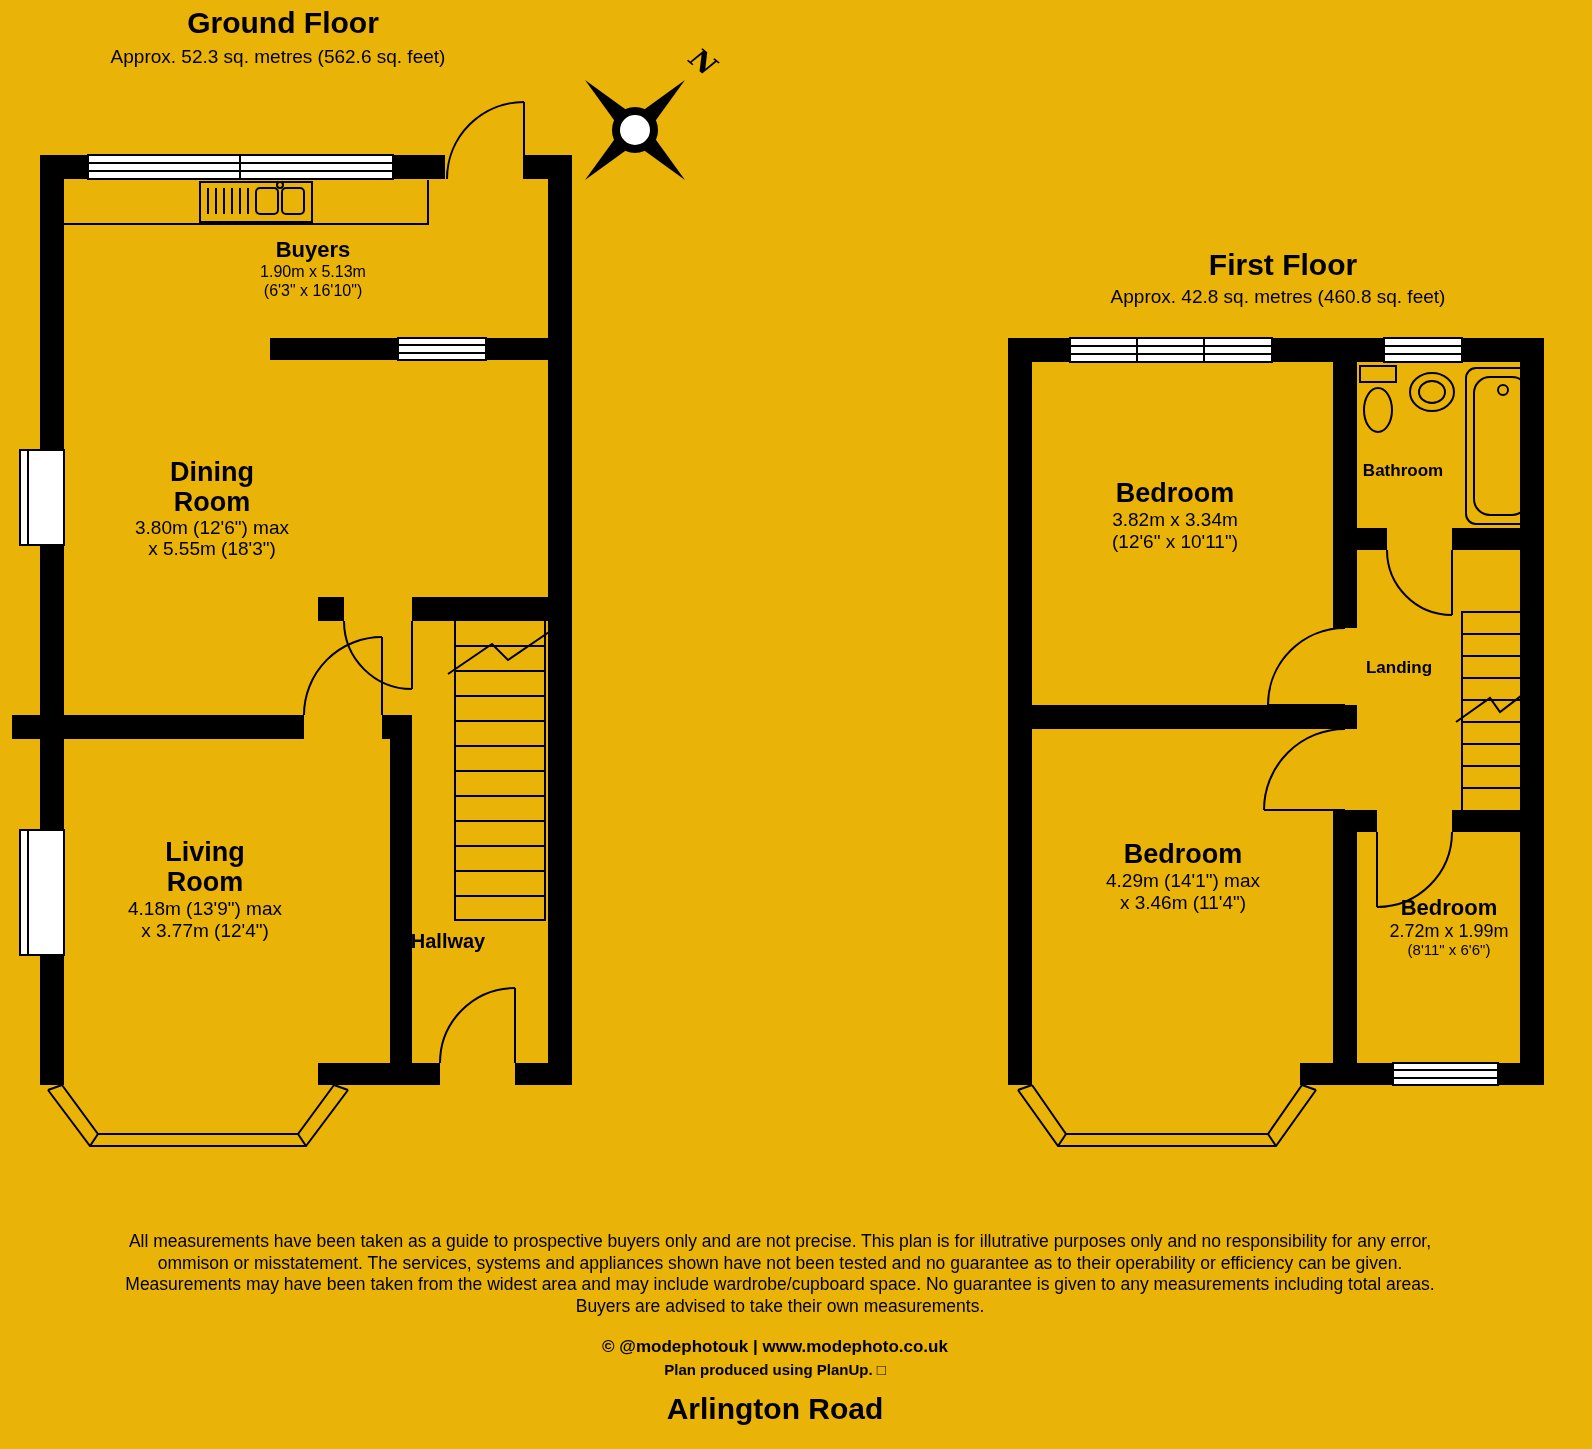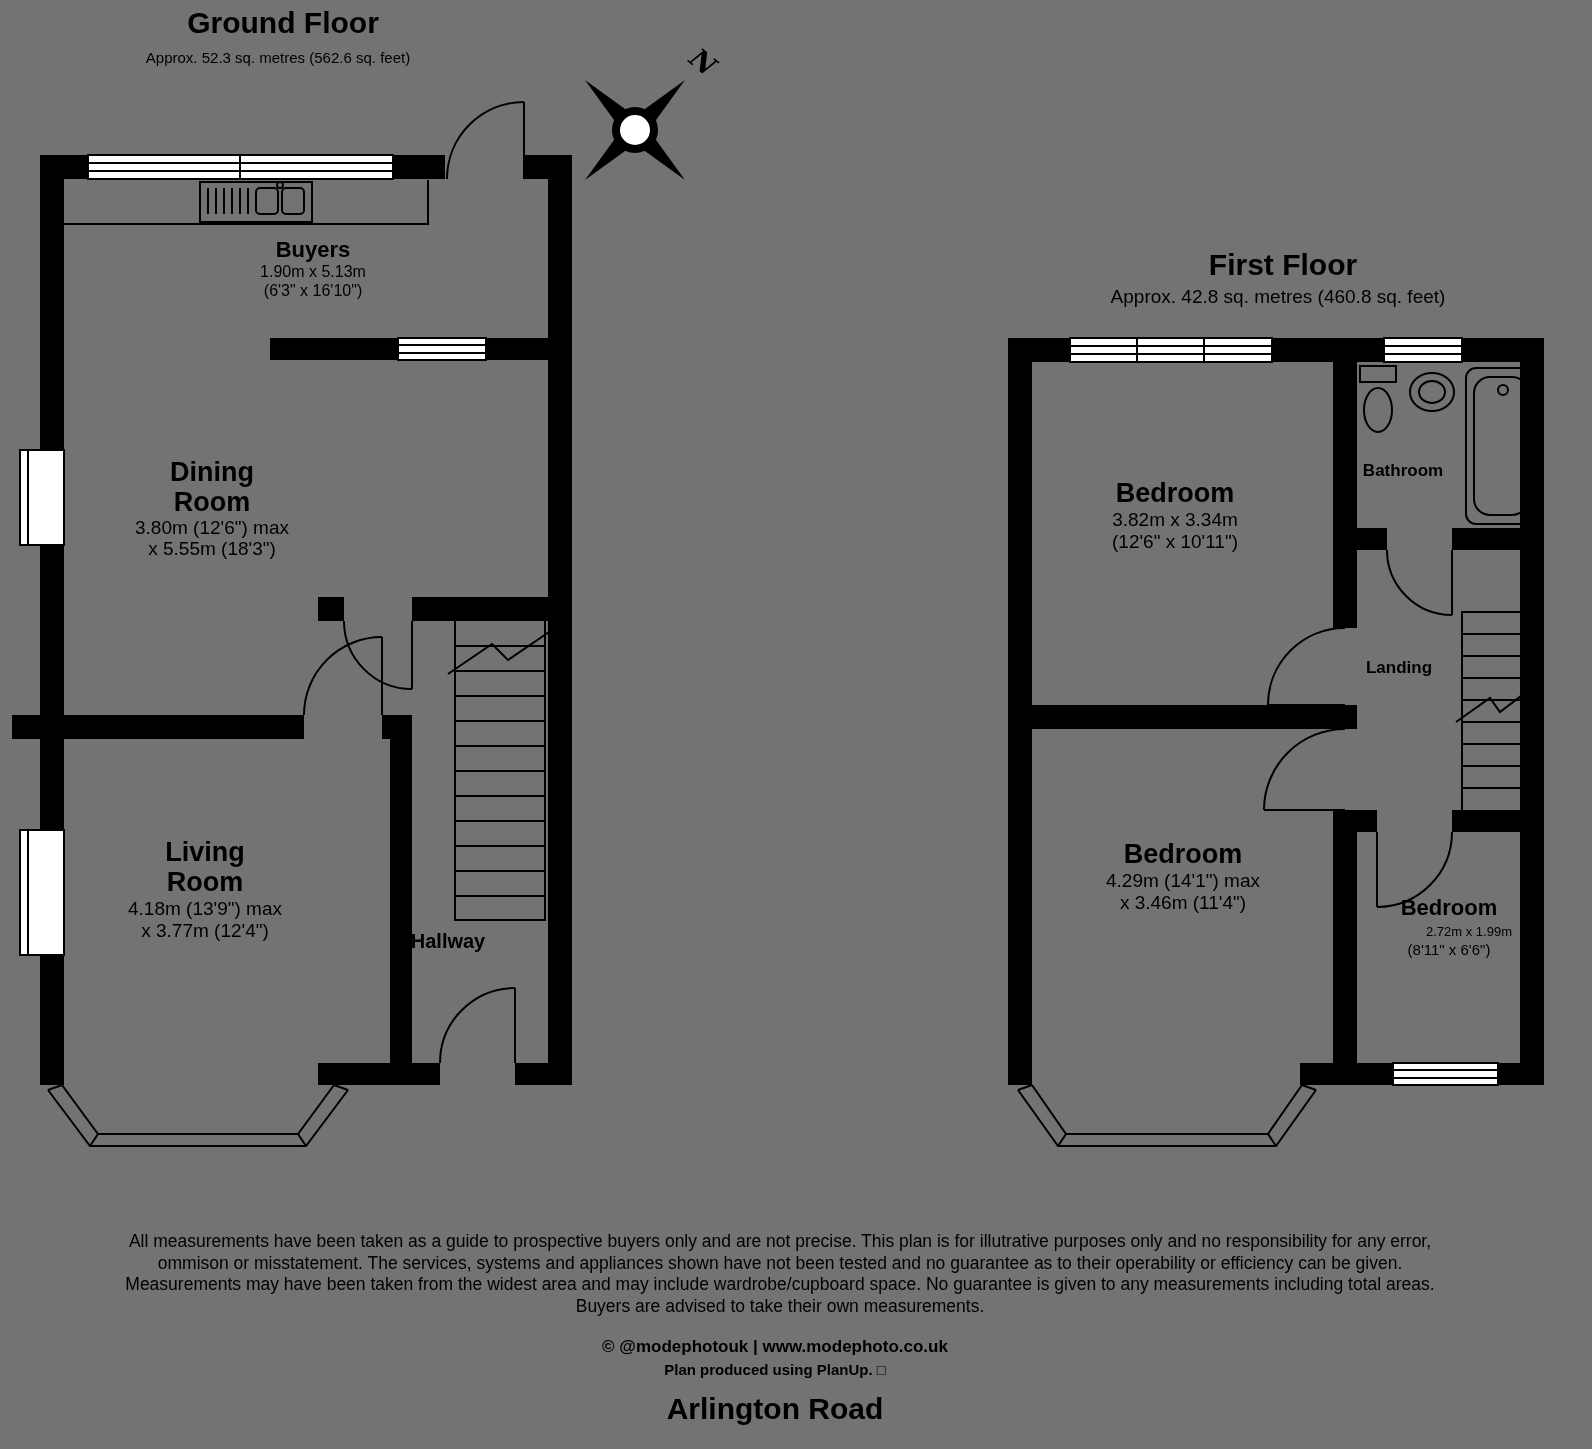--- a/index.html
+++ b/index.html
@@ -1,16 +1,16 @@
 <!DOCTYPE html>
 <html><head>
 <meta charset="utf-8">
 <style>
   html,body{margin:0;padding:0;background:#fff;}
-  .canvas{position:relative;width:1592px;height:1449px;background:#737373;overflow:hidden;
+  .canvas{position:relative;width:1592px;height:1449px;background:#eab308;overflow:hidden;
           font-family:"Liberation Sans",sans-serif;color:#000;}
   .plan-svg{position:absolute;left:0;top:0;}
   .label{position:absolute;transform:translate(-50%,-50%);text-align:center;white-space:nowrap;}
   .wrap{white-space:normal;line-height:1.12;}
   .b{font-weight:bold;}
   .block{position:absolute;text-align:center;}
   .compass-n{font-family:"DejaVu Serif",serif;font-weight:bold;font-style:italic;
              transform:translate(-50%,-50%) rotate(40deg);}
 </style>
 </head>
@@ -191,21 +191,21 @@
   <g>
     <polygon points="685,80 643,138 627,122" fill="#000"></polygon>
     <polygon points="585,180 643,138 627,122" fill="#000"></polygon>
     <polygon points="585,80 643,122 627,138" fill="#000"></polygon>
     <polygon points="685,180 643,122 627,138" fill="#000"></polygon>
     <circle cx="635" cy="130" r="19" fill="#fff" stroke="#000" stroke-width="8"></circle>
   </g>
 </svg>
 
 <div class="label b" style="left:283px;top:23px;font-size:30px;">Ground Floor</div>
-<div class="label" style="left:278px;top:57px;font-size:15px;">Approx. 52.3 sq. metres (562.6 sq. feet)</div>
+<div class="label" style="left:278px;top:57px;font-size:19px;">Approx. 52.3 sq. metres (562.6 sq. feet)</div>
 
 <div class="label b" style="left:313px;top:250px;font-size:22px;">Buyers</div>
 <div class="label" style="left:313px;top:272px;font-size:16px;">1.90m x 5.13m</div>
 <div class="label" style="left:313px;top:291px;font-size:16px;">(6'3" x 16'10")</div>
 
 <div class="label b wrap" style="left:212px;top:487px;font-size:27px;width:125px;">Dining Room</div>
 <div class="label" style="left:212px;top:528px;font-size:19px;">3.80m (12'6") max</div>
 <div class="label" style="left:212px;top:549px;font-size:19px;">x 5.55m (18'3")</div>
 
 <div class="label b wrap" style="left:205px;top:867px;font-size:27px;width:110px;">Living Room</div>
@@ -222,21 +222,21 @@
 <div class="label" style="left:1175px;top:542px;font-size:19px;">(12'6" x 10'11")</div>
 
 <div class="label b" style="left:1403px;top:471px;font-size:17px;">Bathroom</div>
 <div class="label b" style="left:1399px;top:668px;font-size:17px;">Landing</div>
 
 <div class="label b" style="left:1183px;top:854px;font-size:27px;">Bedroom</div>
 <div class="label" style="left:1183px;top:881px;font-size:19px;">4.29m (14'1") max</div>
 <div class="label" style="left:1183px;top:903px;font-size:19px;">x 3.46m (11'4")</div>
 
 <div class="label b" style="left:1449px;top:908px;font-size:22px;">Bedroom</div>
-<div class="label" style="left:1449px;top:931px;font-size:13px;margin-left:20px;">2.72m x 1.99m</div>
+<div class="label" style="left:1449px;top:931px;font-size:18px;">2.72m x 1.99m</div>
 <div class="label" style="left:1449px;top:949px;font-size:15px;">(8'11" x 6'6")</div>
 
 <div class="label compass-n" style="left:703px;top:62px;font-size:27px;">N</div>
 
 
 <div class="block" style="left:112px;top:1231px;width:1336px;font-size:17.5px;line-height:21.5px;">All measurements have been taken as a guide to prospective buyers only and are not precise. This plan is for illutrative purposes only and no responsibility for any error, ommison or misstatement. The services, systems and appliances shown have not been tested and no guarantee as to their operability or efficiency can be given. Measurements may have been taken from the widest area and may include wardrobe/cupboard space. No guarantee is given to any measurements including total areas. Buyers are advised to take their own measurements.</div>
 
 <div class="label b" style="left:775px;top:1347px;font-size:17px;">© @modephotouk | www.modephoto.co.uk</div>
 <div class="label b" style="left:775px;top:1369px;font-size:15px;">Plan produced using PlanUp. □</div>
 

